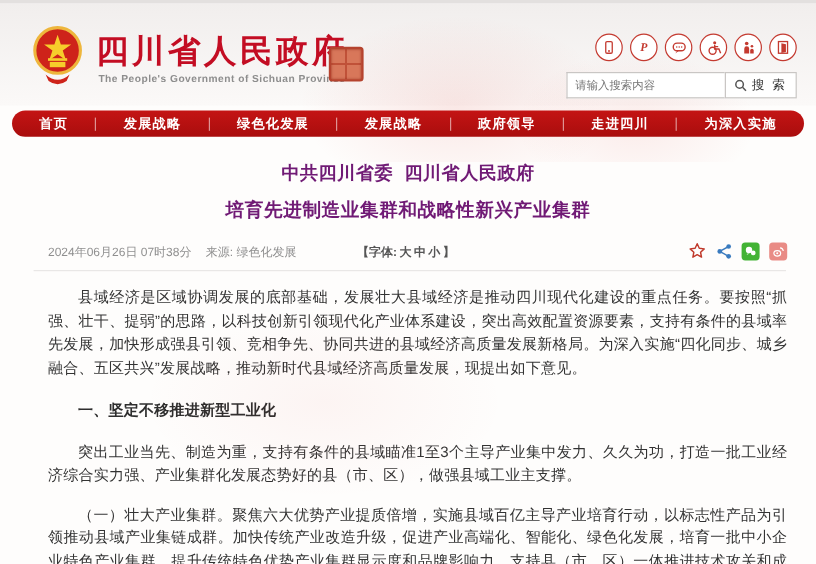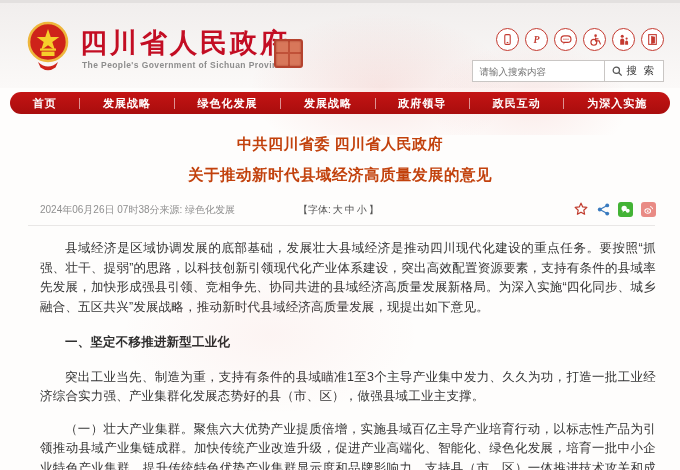--- a/index.html
+++ b/index.html
@@ -34,25 +34,25 @@
     font-size:10.5px;color:#333;padding:0 7px;cursor:pointer;letter-spacing:2px;
     font-family:Liberation Serif, serif;}
   
   .nav{position:relative;margin:4px 10px 0;height:22px;border-radius:11px;
     background:linear-gradient(180deg,#c41414,#a90d0d);display:flex;align-items:center;
     justify-content:space-evenly;z-index:2;}
   .nav-item{color:#fff;font-size:11px;font-weight:bold;letter-spacing:1px;cursor:pointer;white-space:nowrap;}
   .nav-sep{width:1px;height:11px;background:rgba(255,255,255,.55);}
   
   .main{position:relative;background:#fefdfc;}
-  .a-title{margin:21px 30px 0;text-align:center;font-size:15px;font-weight:800;color:#c2410c;letter-spacing:.5px;}
+  .a-title{margin:21px 30px 0;text-align:center;font-size:15px;font-weight:800;color:#701a75;letter-spacing:.5px;font-family:Liberation Mono, monospace;}
   .a-title2{margin-top:11px;font-size:15.5px;}
   .meta-row{position:relative;margin:15px 24px 0 40px;height:16px;font-size:10px;color:#8f8f8f;}
-  .meta-left{position:absolute;left:0;top:2px;display:flex;}
-  .font-ctl{position:absolute;left:50%;top:2px;transform:translateX(-62%);color:#555;display:flex;gap:2px;}
+  .meta-left{position:absolute;left:0;top:2px;display:flex;gap:12px;}
+  .font-ctl{position:absolute;left:50%;top:2px;transform:translateX(-62%);color:#555;display:flex;gap:2px;font-weight:bold;}
   .font-opt{cursor:pointer;}
   .share-row{position:absolute;right:0;top:0;display:flex;gap:8px;align-items:center;}
   .share-row .sq{width:15px;height:15px;border-radius:3px;display:flex;align-items:center;justify-content:center;cursor:pointer;}
   .sq-wechat{background:#43b335;}
   .sq-weibo{background:#e98b85;}
   .divider{margin:8px 25px 0 28px;border-top:1px solid #e9e7e6;}
   .article-body{padding:13px 24px 0 40px;font-size:12.5px;line-height:19.5px;color:#333;
     text-align:justify;letter-spacing:.2px;}
   .article-body p{margin:0 0 13px;text-indent:2em;}
   .article-body .sec-head{font-weight:bold;color:#2e2e2e;margin:16px 0 15px;text-indent:2em;}
@@ -141,30 +141,30 @@
     <span class="nav-item">首页</span>
     <span class="nav-sep"></span>
     <span class="nav-item">发展战略</span>
     <span class="nav-sep"></span>
     <span class="nav-item">绿色化发展</span>
     <span class="nav-sep"></span>
     <span class="nav-item">发展战略</span>
     <span class="nav-sep"></span>
     <span class="nav-item">政府领导</span>
     <span class="nav-sep"></span>
-    <span class="nav-item">政民互动</span>
+    <span class="nav-item">走进四川</span>
     <span class="nav-sep"></span>
     <span class="nav-item">为深入实施</span>
   </div>
 
   <div class="main">
     <div class="wm wm3"></div>
 
     <div class="a-title">中共四川省委 四川省人民政府</div>
-    <div class="a-title a-title2">关于推动新时代县域经济高质量发展的意见</div>
+    <div class="a-title a-title2">培育先进制造业集群和战略性新兴产业集群</div>
 
     <div class="meta-row">
       <div class="meta-left">
         <span>2024年06月26日 07时38分</span>
         <span>来源: 绿色化发展</span>
       </div>
       <div class="font-ctl">
         <span>【字体:</span>
         <span class="font-opt">大</span>
         <span class="font-opt">中</span>

